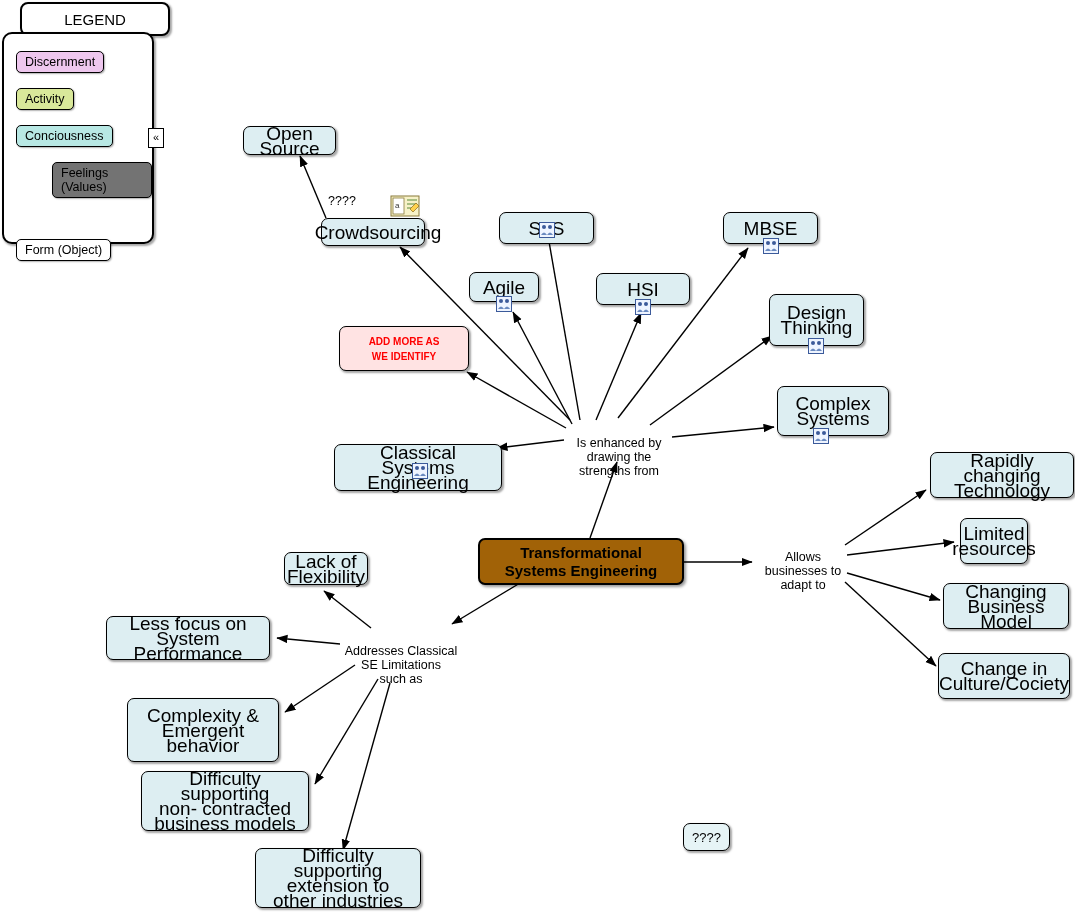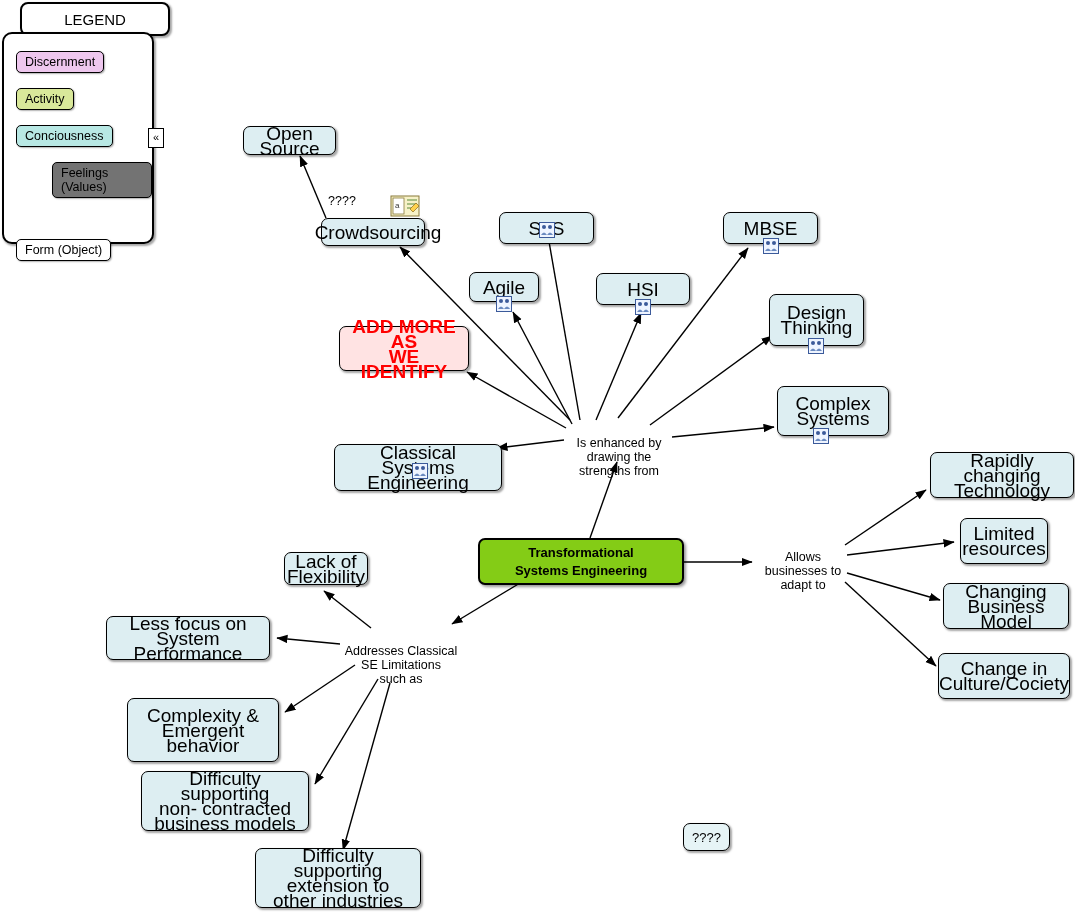--- a/index.html
+++ b/index.html
@@ -47,32 +47,32 @@
   }
   .label {
     position: absolute;
     font-size: 12.5px;
     line-height: 14px;
     text-align: center;
     color: #000000;
     white-space: pre-line;
   }
   .node.main {
-    background: #84cc16;
+    background: #a16207;
     font-weight: bold;
-    font-size: 13px;
+    font-size: 15px;
     line-height: 18px;
     border: 2px solid #000000;
     box-shadow: 2px 2px 3px rgba(0,0,0,0.4);
   }
   .node.alert {
     background: #ffe3e3;
     color: #ff0000;
     font-weight: bold;
-    font-size: 19px;
+    font-size: 10px;
   }
   .node.qmark {
     background: #e6f4f6;
     font-size: 13px;
   }
   
   #legend-title {
     position: absolute;
     left: 20px;
     top: 2px;
@@ -330,21 +330,21 @@
     <span>Allows
 businesses to
 adapt to</span>
   </div>
 
   <div class="node plain" style="left:930px; top:452px; width:144px; height:46px;">
     <span>Rapidly changing
 Technology</span>
   </div>
 
-  <div class="node plain" style="left:960px; top:518px; width:88px; height:46px;">
+  <div class="node plain" style="left:960px; top:518px; width:68px; height:46px;">
     <span>Limited
 resources</span>
   </div>
 
   <div class="node plain" style="left:943px; top:583px; width:126px; height:46px;">
     <span>Changing
 Business Model</span>
   </div>
 
   <div class="node plain" style="left:938px; top:653px; width:132px; height:46px;">

